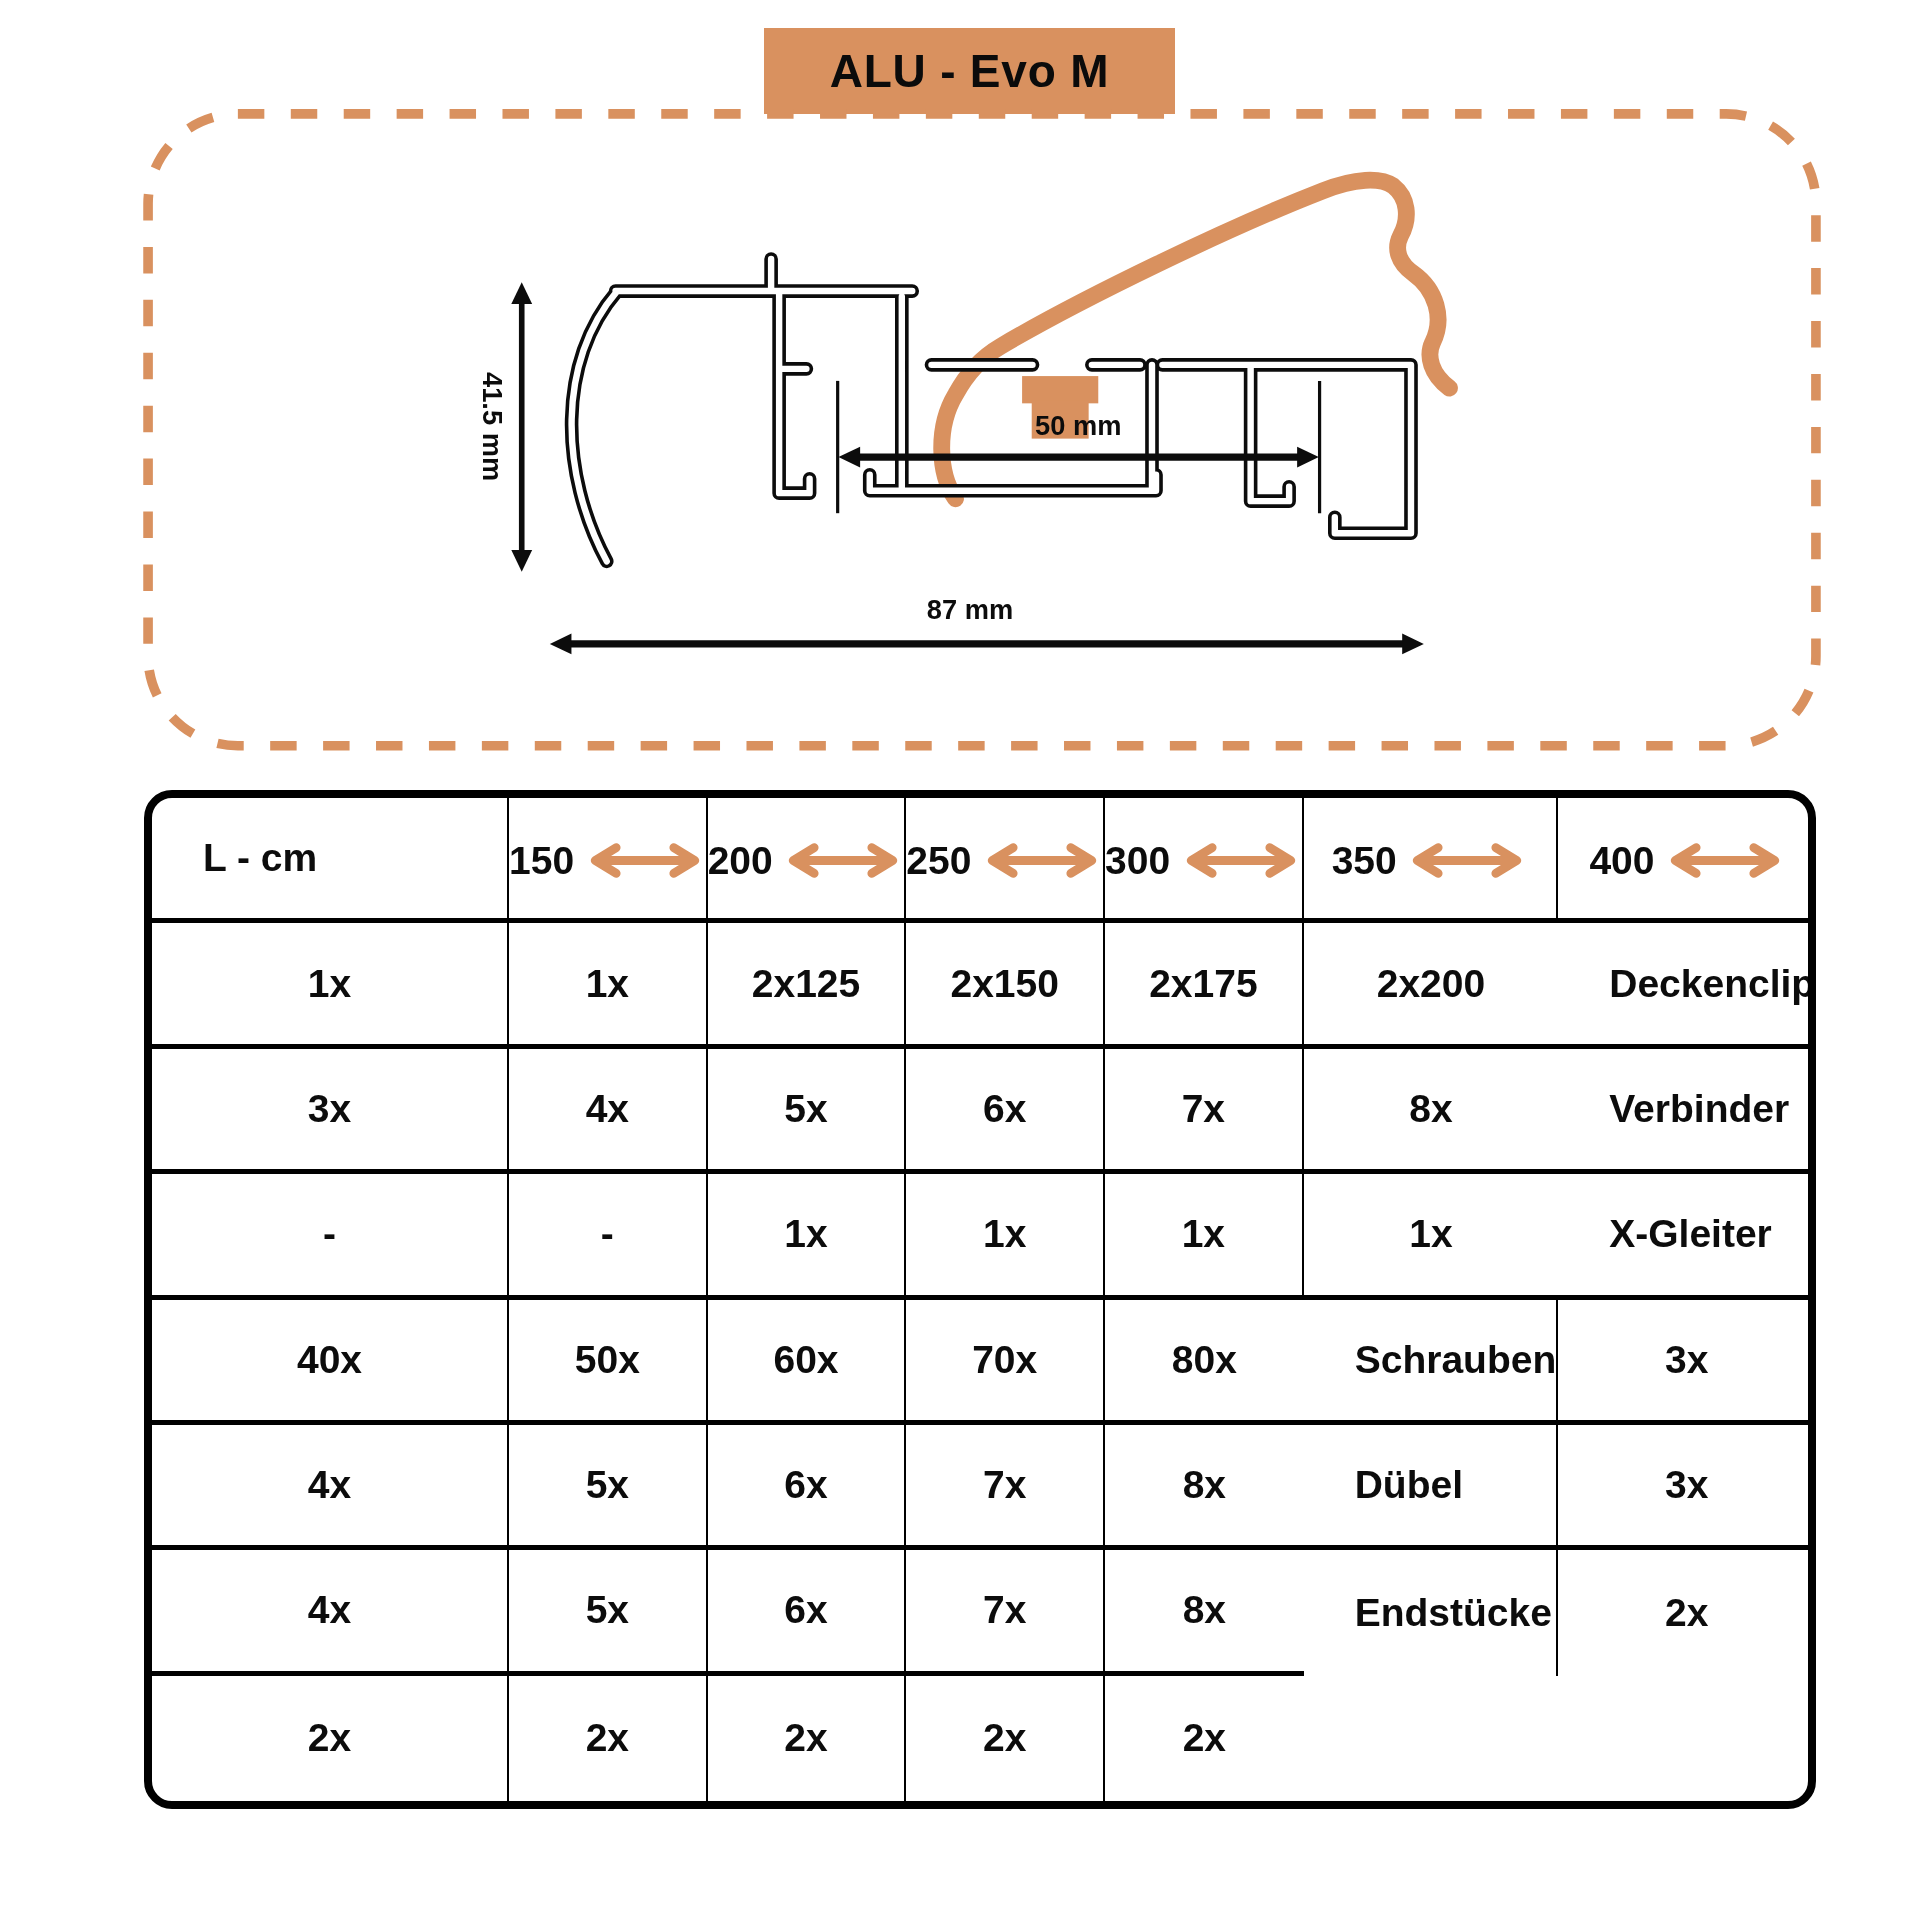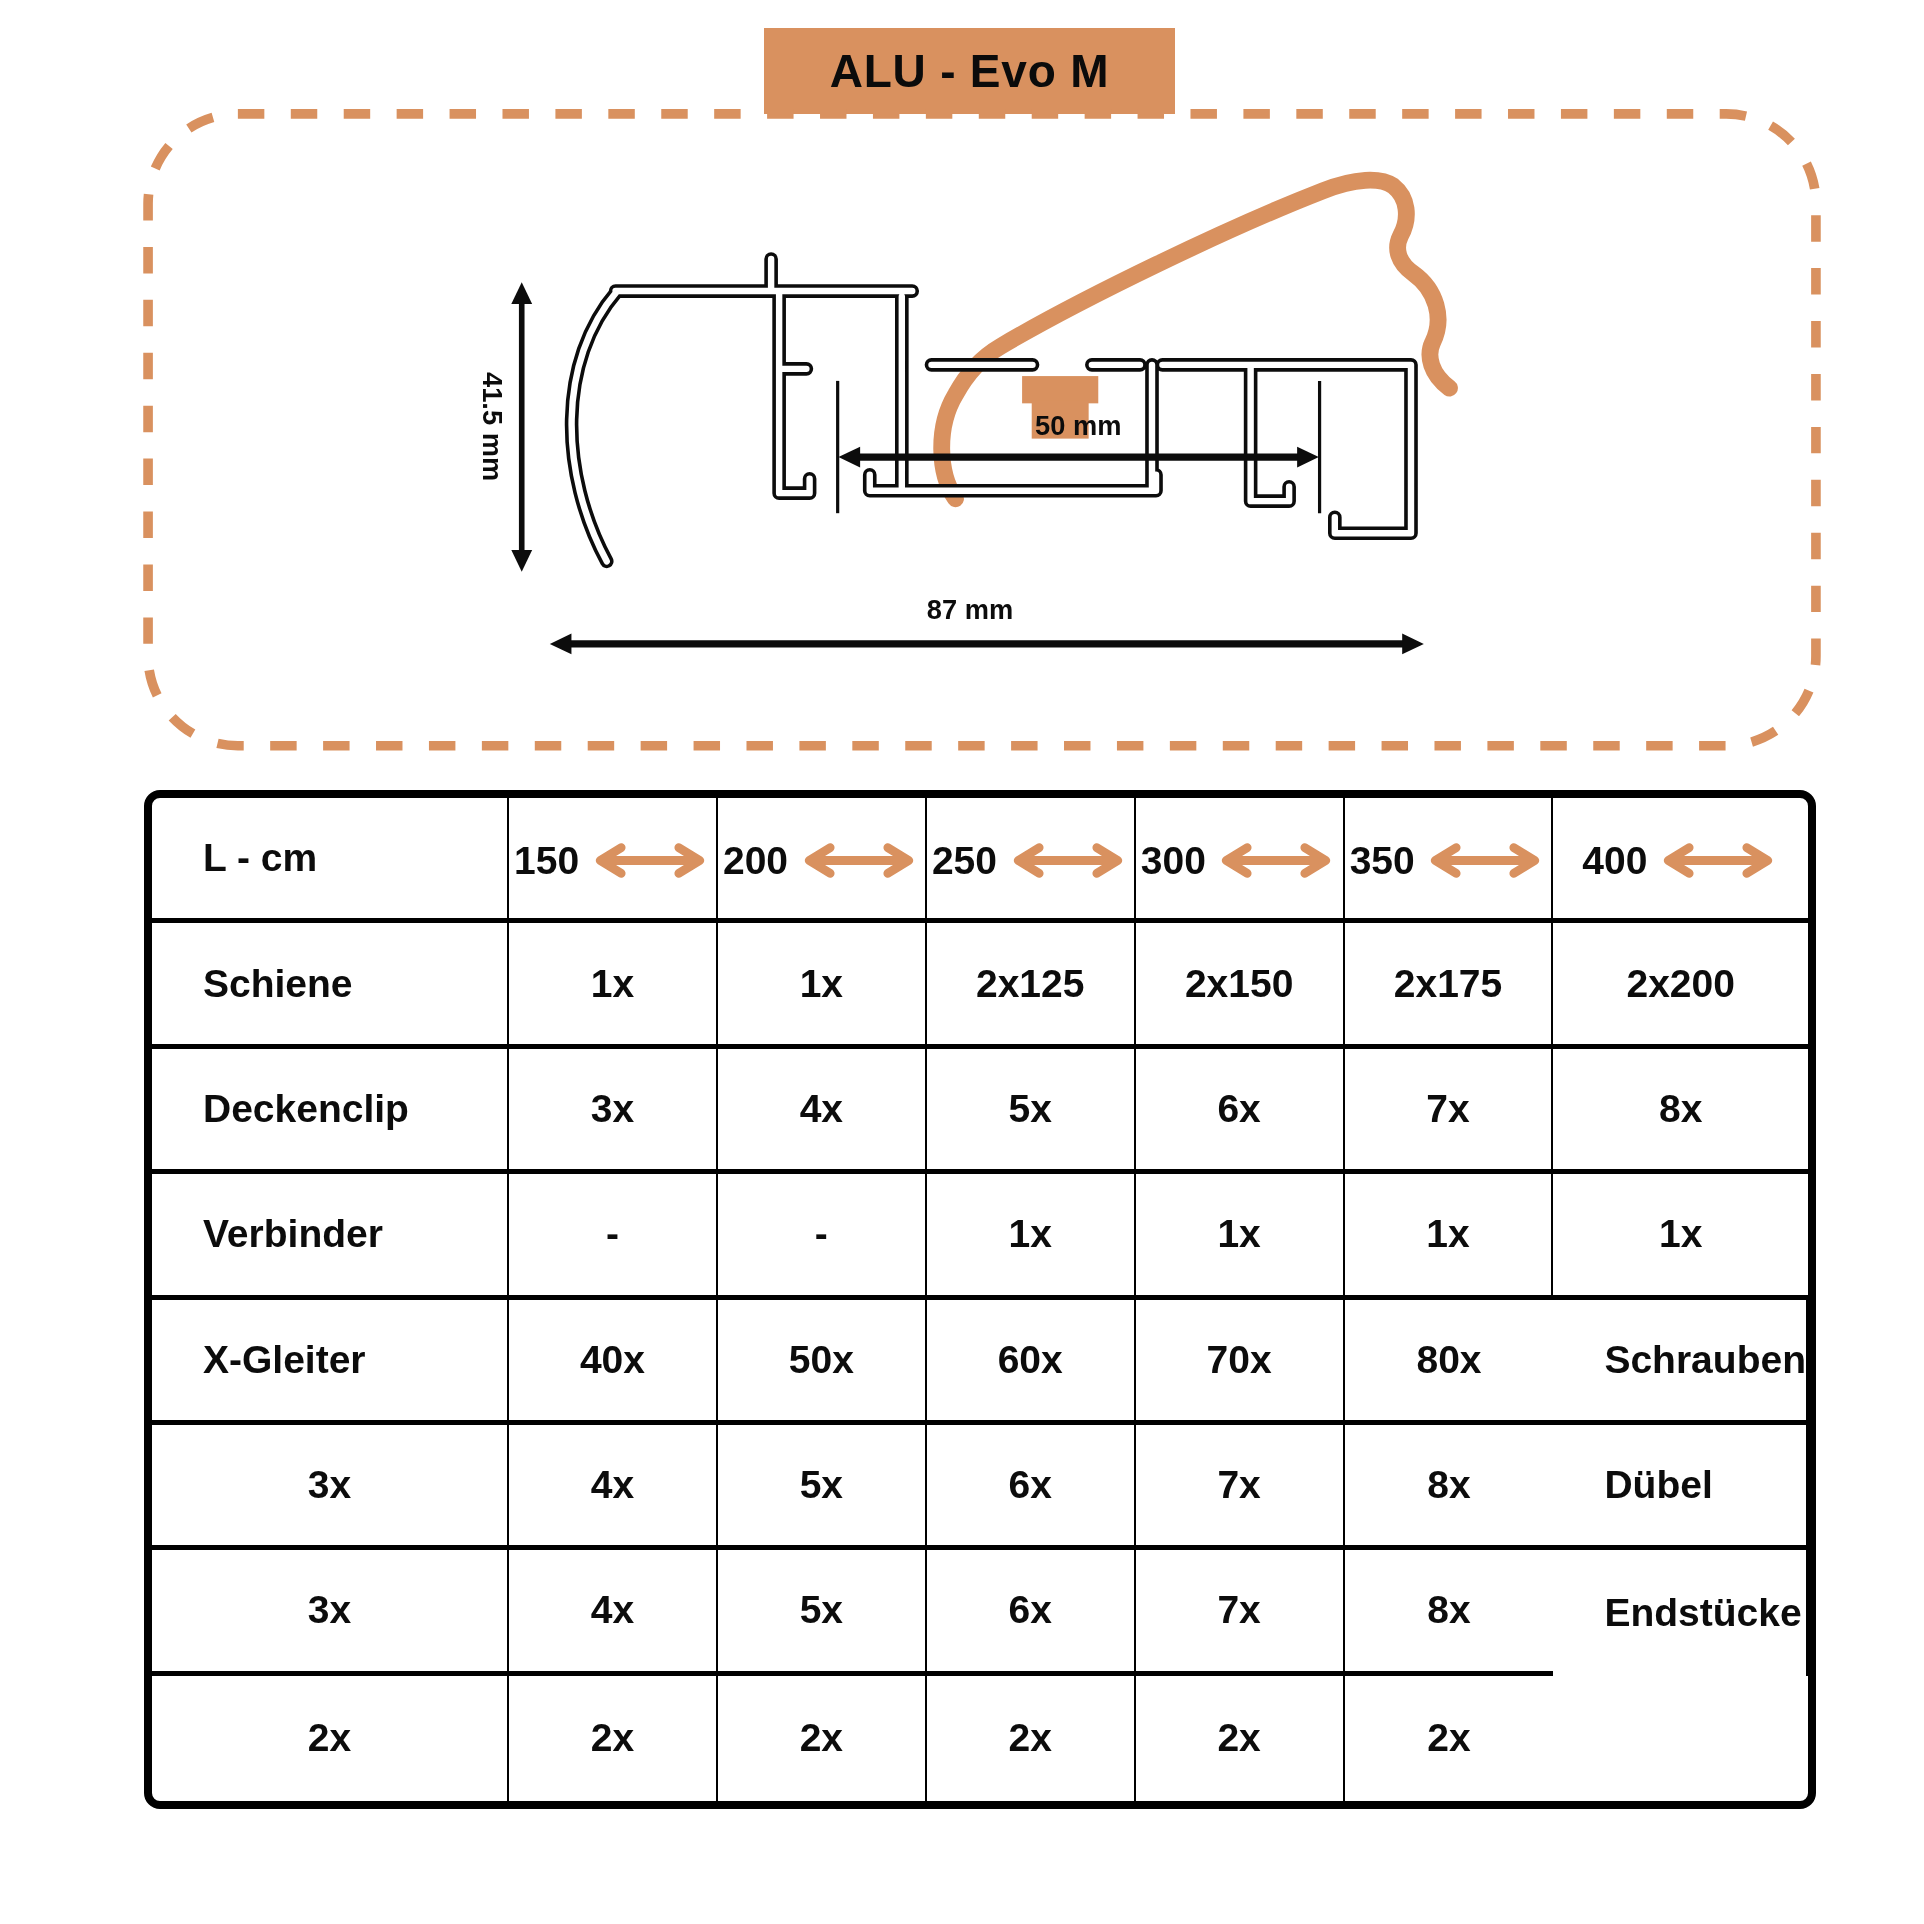--- a/index.html
+++ b/index.html
@@ -17,21 +17,21 @@
     background:var(--accent);
     display:flex;align-items:center;justify-content:center;
     font-size:46px;font-weight:bold;letter-spacing:0.8px;color:#0b0b0b;margin-top:24px;
   }
   
   .drawing{position:absolute;left:120px;top:96px;width:1724px;height:666px;}
   .dim-label{font-size:34px;font-weight:bold;fill:var(--ink);}
   
   .parts-table{
     position:absolute;left:144px;top:790px;width:1672px;height:1019px;
-    border:8px solid #000;border-radius:16px;overflow:hidden;
+    border:8px solid #000;border-radius:28px;overflow:hidden;
     background:#fff;box-sizing:border-box;
   }
   .grid{
     display:grid;width:100%;height:100%;
     grid-template-columns:357px repeat(6,1fr);
     grid-template-rows:repeat(8,1fr);
   }
   .cell{
     display:flex;align-items:center;justify-content:center;
     border-right:2.4px solid #000;border-bottom:5.6px solid #000;
@@ -161,23 +161,20 @@
         <svg class="len-arrow" width="122" height="37" viewBox="0 0 152 46">
           <path d="M16 23 H136 M40 7 L14 23 L40 39 M112 7 L138 23 L112 39" fill="none" stroke="#D9915F" stroke-width="11" stroke-linecap="round" stroke-linejoin="round"></path>
         </svg>
       </div>
       <div class="cell head last-col">
         <span class="num">400</span>
         <svg class="len-arrow" width="122" height="37" viewBox="0 0 152 46">
           <path d="M16 23 H136 M40 7 L14 23 L40 39 M112 7 L138 23 L112 39" fill="none" stroke="#D9915F" stroke-width="11" stroke-linecap="round" stroke-linejoin="round"></path>
         </svg>
       </div>
-      <div class="cell label">
-        <span>Schiene</span>
-      </div>
       <div class="cell value">
         <span>1x</span>
       </div>
       <div class="cell value">
         <span>1x</span>
       </div>
       <div class="cell value">
         <span>2x125</span>
       </div>
       <div class="cell value">

